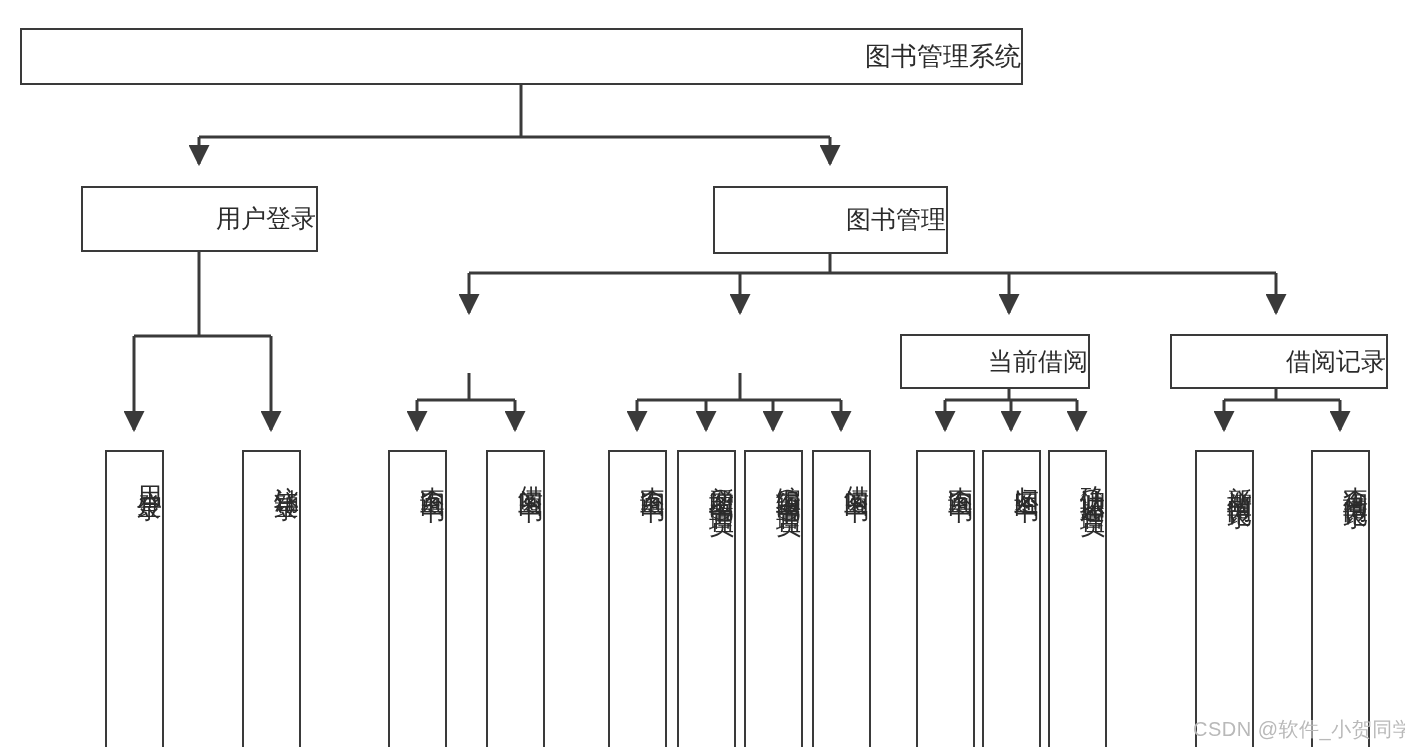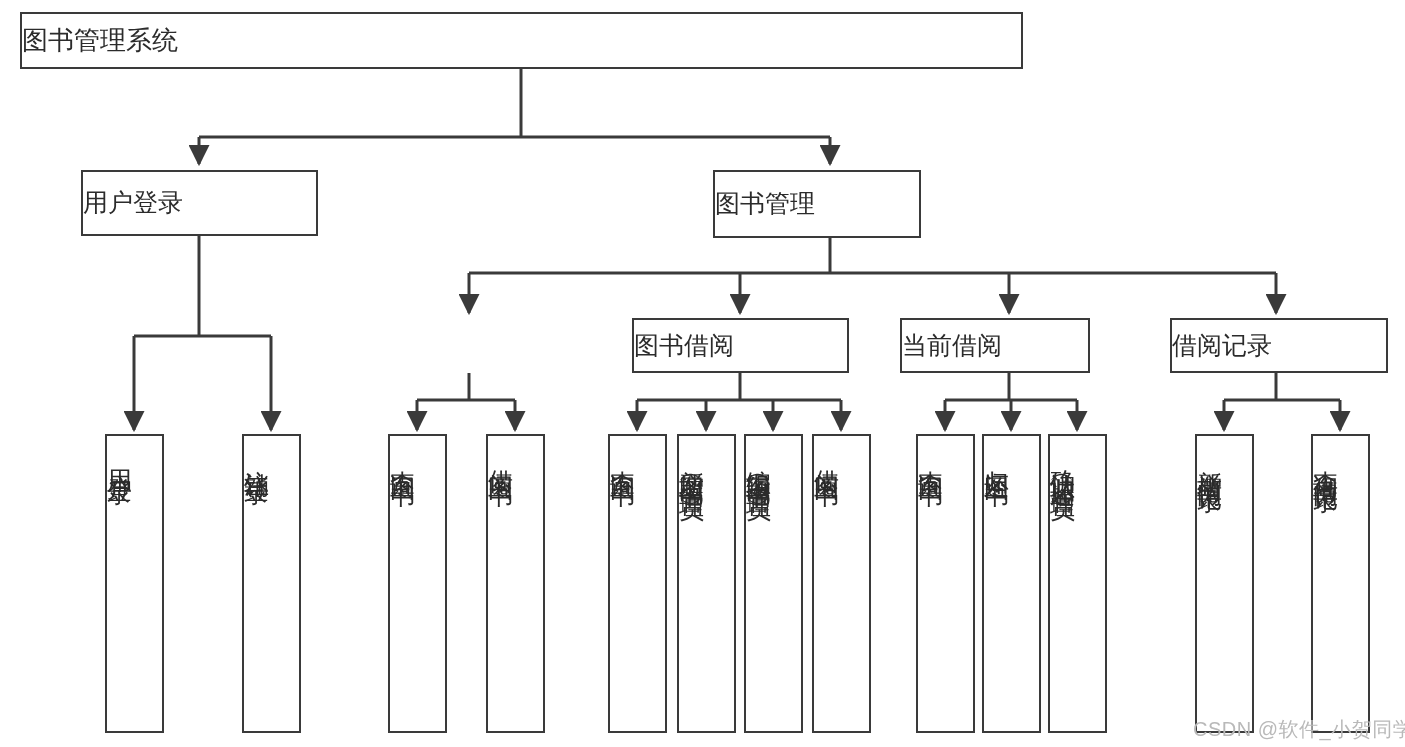--- a/index.html
+++ b/index.html
@@ -22,24 +22,25 @@
     height:747px;
     pointer-events:none;
   }
   .node{
     position:absolute;
     box-sizing:border-box;
     background:#ffffff;
     border:2.5px solid #3a3a3a;
     display:flex;
     align-items:center;
-    justify-content:flex-start;
+    justify-content:flex-end;
     color:#2b2b2b;
     line-height:1.18;
     z-index:3;
+    margin-top:16px;
   }
   .node .lbl{
     display:block;
     text-align:center;
     white-space:pre;
   }
   
   .node.h{ font-size:25px; }
   .node.root{ font-size:26px; }
   
@@ -119,28 +120,25 @@
   </svg>
 
   <div class="node h root" style="left:20px; top:12px; width:1003px; height:57px;">
     <span class="lbl">图书管理系统</span>
   </div>
 
   <div class="node h" style="left:81px; top:170px; width:237px; height:66px;">
     <span class="lbl">用户登录</span>
   </div>
 
-  <div class="node h" style="left:713px; top:170px; width:208px; height:68px;">
+  <div class="node h" style="left:713px; top:170px; width:235px; height:68px;">
     <span class="lbl">图书管理</span>
   </div>
 
 
-  <div class="node h" style="left:632px; top:318px; width:217px; height:55px;">
-    <span class="lbl">图书借阅</span>
-  </div>
 
   <div class="node h" style="left:900px; top:318px; width:190px; height:55px;">
     <span class="lbl">当前借阅</span>
   </div>
 
   <div class="node h" style="left:1170px; top:318px; width:218px; height:55px;">
     <span class="lbl">借阅记录</span>
   </div>
 
   <div class="node v" style="left:105px; top:434px; width:59px; height:299px;">

